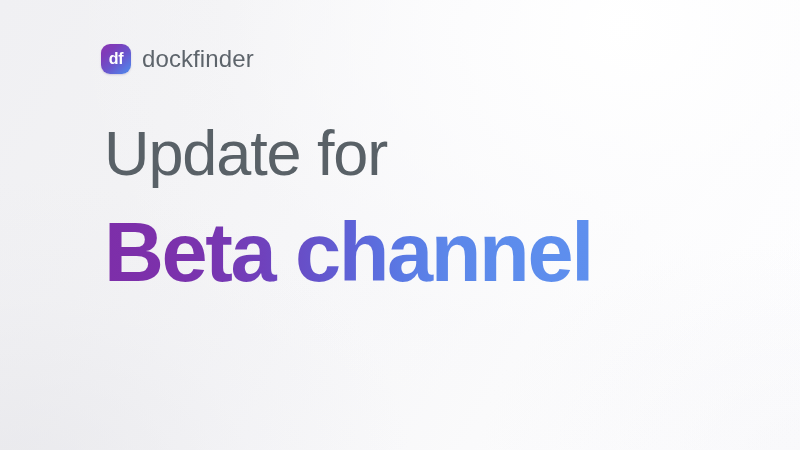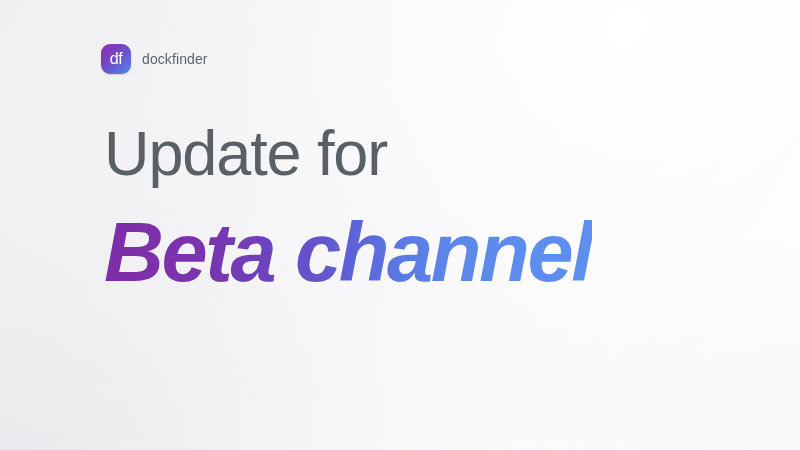--- a/index.html
+++ b/index.html
@@ -78,30 +78,30 @@
     display: flex;
     align-items: center;
     justify-content: center;
     flex: 0 0 auto;
   }
 
   .logo-mark .mark-text {
     color: #ffffff;
     font-family: "Liberation Sans", sans-serif;
     font-size: 16px;
-    font-weight: normal;
+    font-weight: bold;
     letter-spacing: -0.4px;
     line-height: 1;
     position: relative;
     top: -0.5px;
   }
 
   .logo-wordmark {
     font-family: "Liberation Sans", sans-serif;
-    font-size: 14px;
+    font-size: 24px;
     font-weight: normal;
     color: #5d646b;
     letter-spacing: 0.1px;
     line-height: 1;
     white-space: nowrap;
   }
 
   
   .headline-block {
     position: absolute;
@@ -136,21 +136,20 @@
         #6f42bd 33%,
         #6553cb 43%,
         #5d65d9 52%,
         #5a79e4 61%,
         #5c86e9 70%,
         #5d8cec 82%,
         #5e8fee 100%);
     -webkit-background-clip: text;
     background-clip: text;
     color: transparent;
-    font-style: italic;
     -webkit-text-fill-color: transparent;
   }
 </style>
 </head>
 <body>
 
 <div id="slide">
 
   <div class="logo-lockup">
     <div class="logo-mark">

